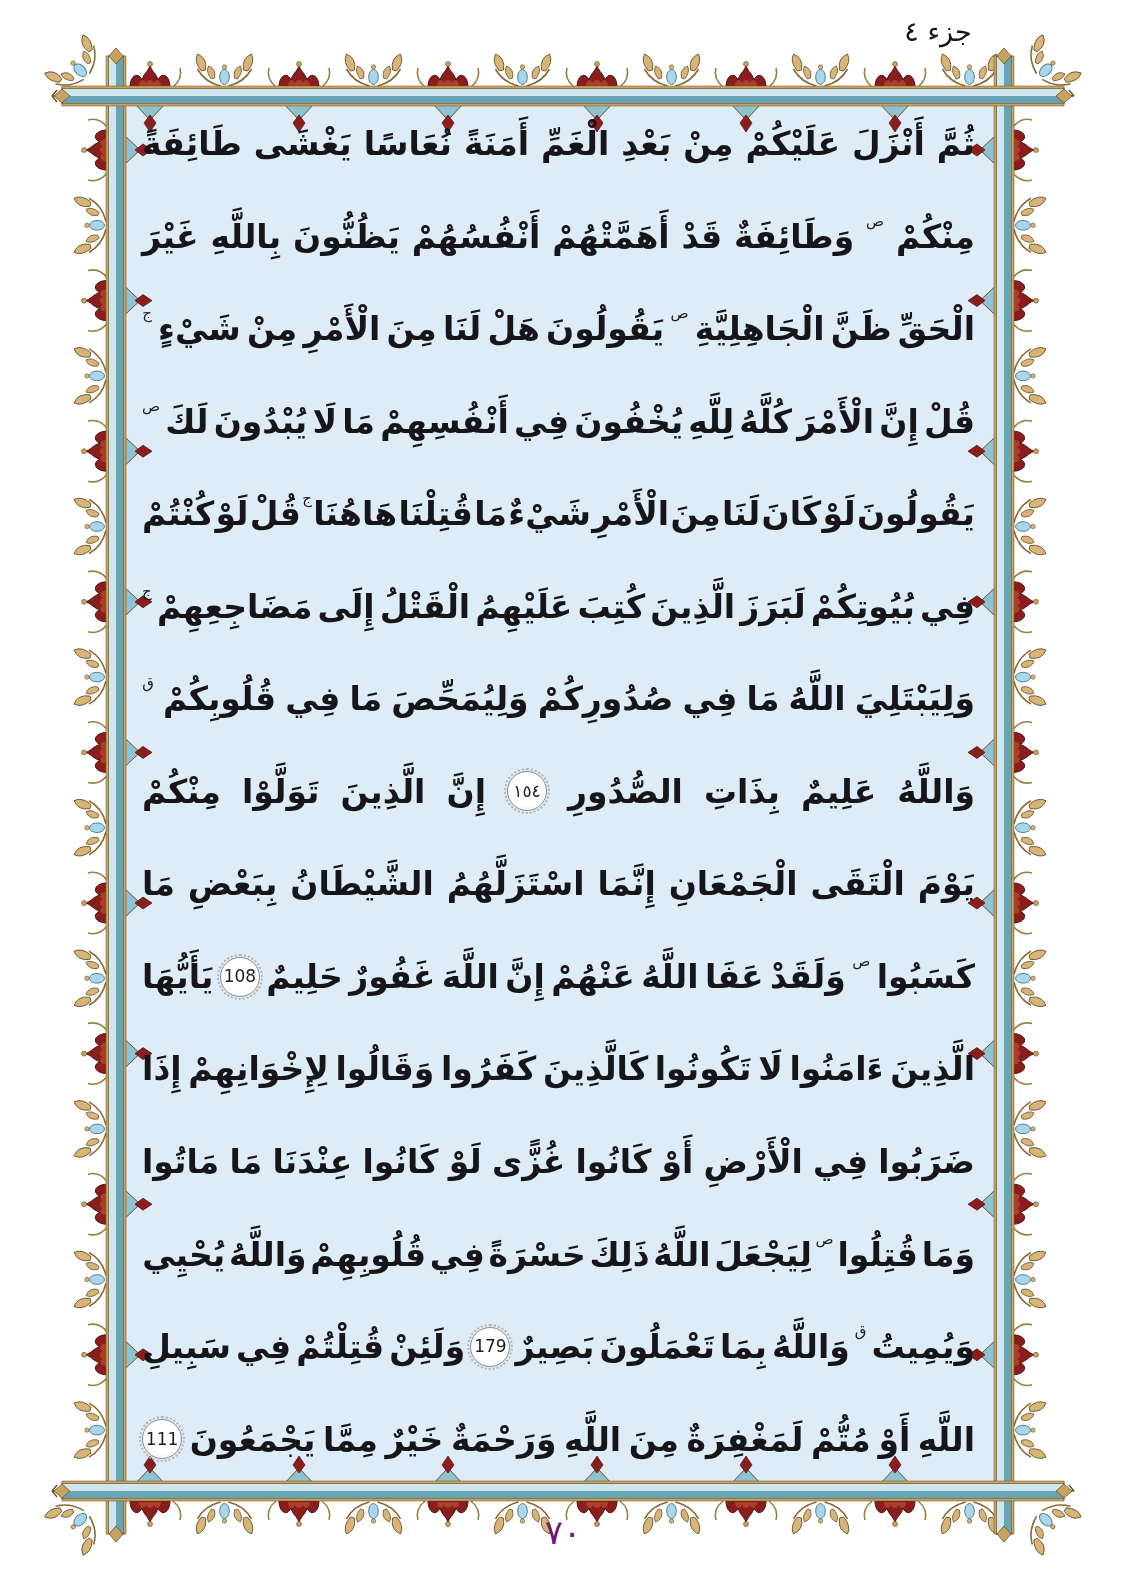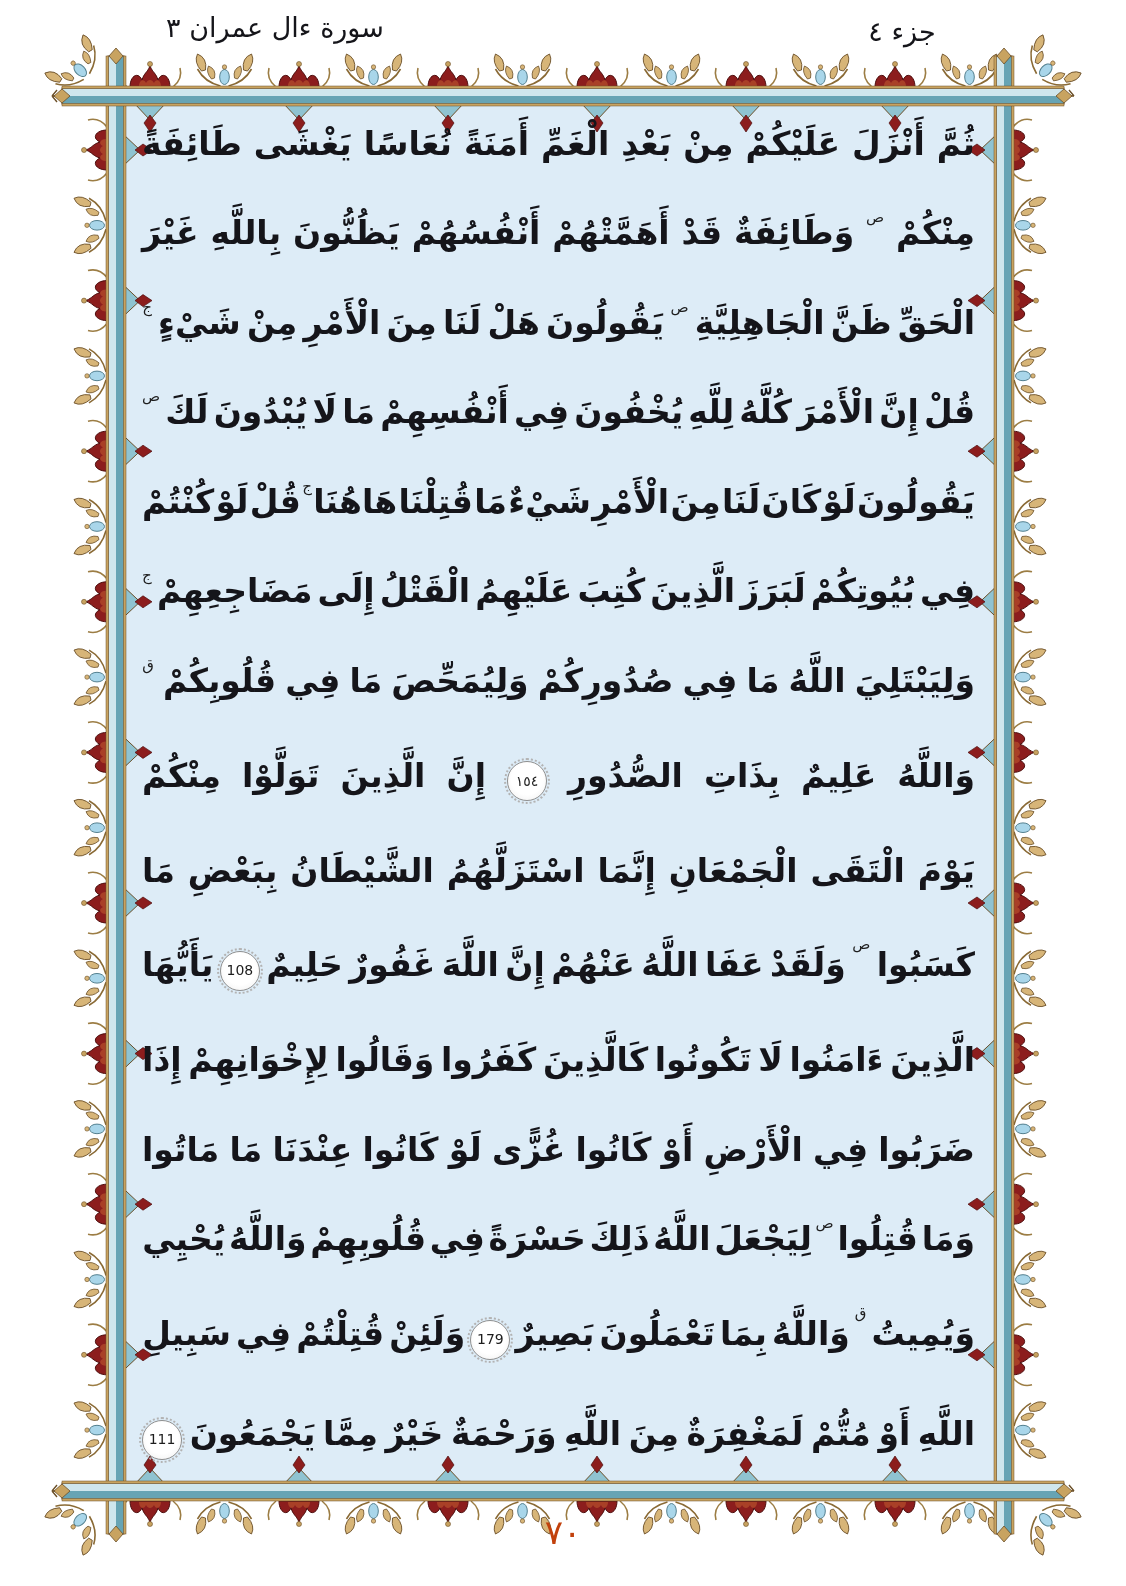--- a/index.html
+++ b/index.html
@@ -5,21 +5,21 @@
   html,body{margin:0;padding:0;background:#ffffff;}
   .page{
     position:relative;
     width:1126px;height:1586px;
     background:#ffffff;
     overflow:hidden;
     font-family:"DejaVu Sans",sans-serif;
   }
   .hdr{position:absolute;font-size:27px;color:#15151a;z-index:3;}
   .hdr-left{left:150px;top:12px;width:250px;text-align:center;}
-  .hdr-right{left:832px;top:16px;width:140px;text-align:center;}
+  .hdr-right{left:868px;top:16px;width:140px;text-align:center;}
   #frame-svg{position:absolute;left:0;top:0;z-index:1;}
   .panel{
     position:absolute;left:124px;top:105px;width:873px;height:1379px;
     box-sizing:border-box;
     padding:18px 22px 24px 18px;
     display:flex;flex-direction:column;justify-content:space-between;
     direction:rtl;
     z-index:2;
   }
   .line{
@@ -32,34 +32,32 @@
     flex:none;font-size:15px;font-weight:normal;color:#1d1d1d;
     align-self:flex-start;margin-top:-4px;
   }
   .marker{
     flex:none;
     display:inline-flex;align-items:center;justify-content:center;
     width:40px;height:40px;border-radius:50%;
     border:1.5px solid #8f8f8f;
     outline:2px dotted #b3b3b3;outline-offset:1px;
     background:radial-gradient(circle at 50% 45%, #ffffff 55%, #ececec 100%);
-    font-size:14px;font-weight:normal;color:#1d1d1d;
+    font-size:17px;font-weight:normal;color:#1d1d1d;
     box-sizing:border-box;
-    margin-top:12px;
   }
   .pgnum{
     position:absolute;left:0;right:0;top:1512px;
-    text-align:center;font-size:34px;color:#c2410c;z-index:3;
+    text-align:center;font-size:34px;color:#701a75;z-index:3;
   }
 </style>
 </head>
 <body>
 
 <div class="page">
-  <div class="hdr hdr-left">سورة ءال عمران ٣</div>
   <div class="hdr hdr-right">جزء ٤</div>
 
   <svg id="frame-svg" width="1126" height="1586" viewBox="0 0 1126 1586">
       <rect x="124" y="105" width="873" height="1379" fill="#ddecf7"></rect>
       <g transform="translate(150,88)">
         <path d="M-16,15 L0,32 L16,15 Z" fill="#8fc3d1" stroke="#6b4f28" stroke-width="1"></path>
         <path d="M0,27 l6,8 -6,9 -6,-9 z" fill="#8c1d1d" stroke="#4c0d0d" stroke-width="0.7"></path>
         <path d="M-20,-1 C-20,-12 -12,-17 -8,-8 C-6,-15 -3,-15 0,-22 C3,-15 6,-15 8,-8 C12,-17 20,-12 20,-1 Z" fill="#8c1d1d" stroke="#4c0d0d" stroke-width="1"></path>
         <path d="M-11,-2 C-11,-8 -6,-10 -4,-5 C-2,-9 2,-9 4,-5 C6,-10 11,-8 11,-2 Z" fill="#b04a2a" opacity="0.8"></path>
         <circle cx="0" cy="-24" r="2.5" fill="#c8a360" stroke="#6b4f28" stroke-width="0.6"></circle>

